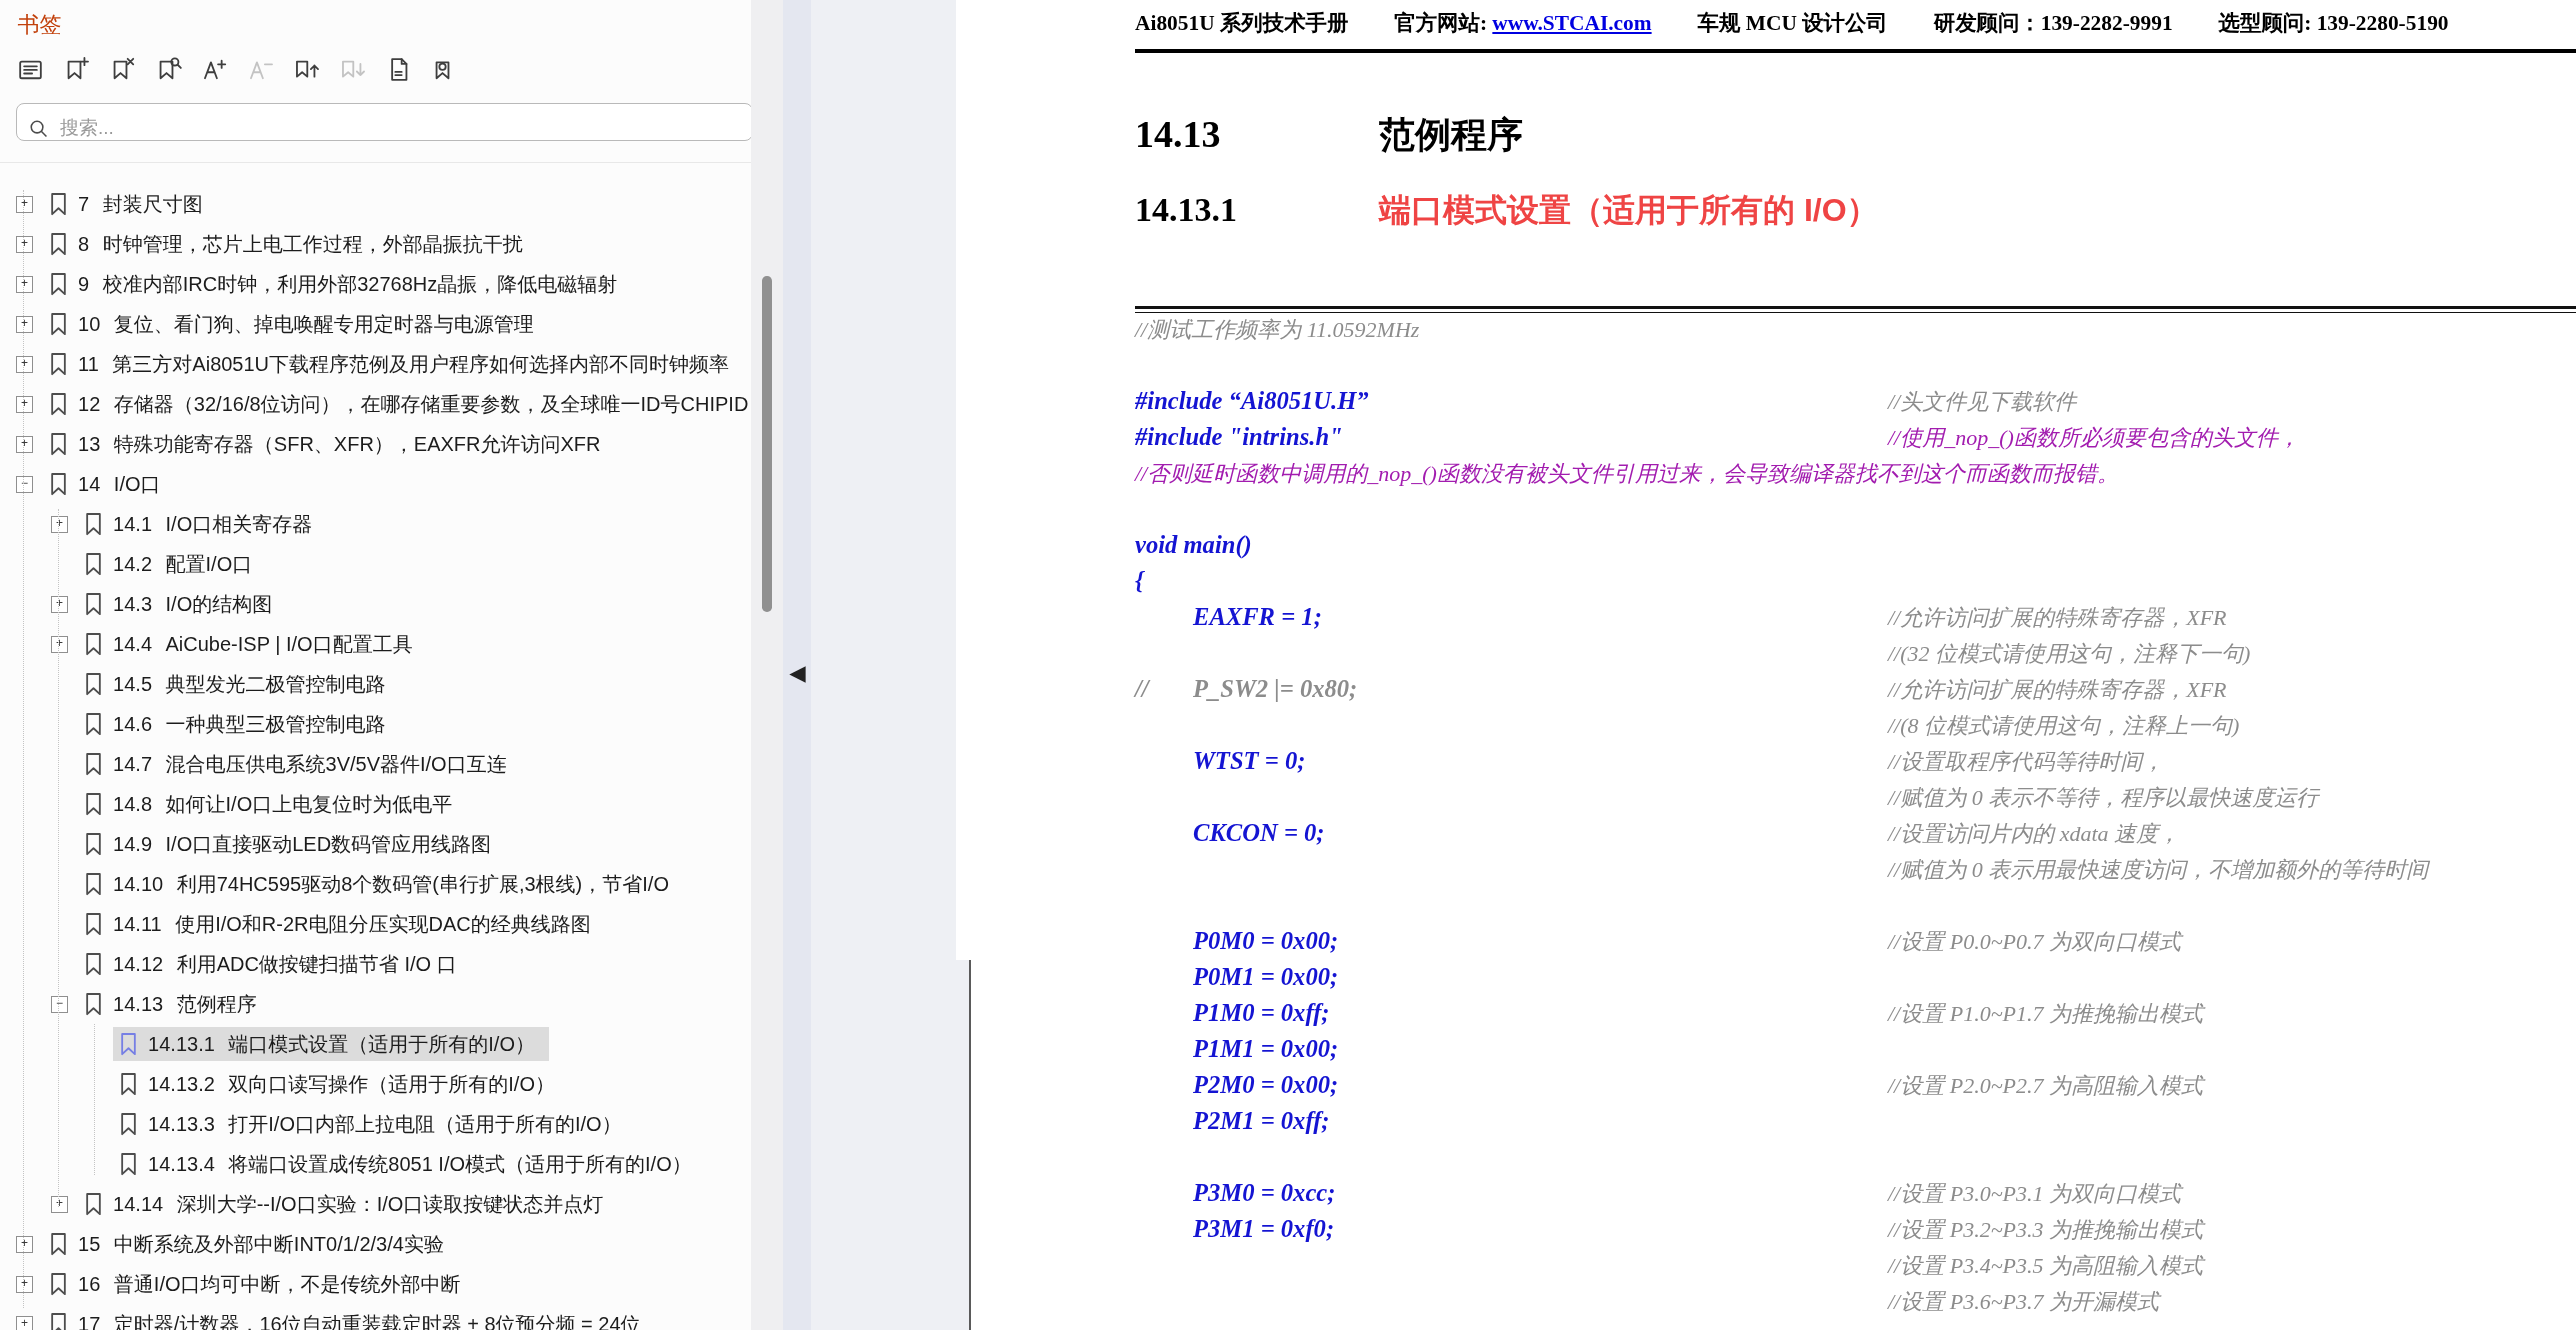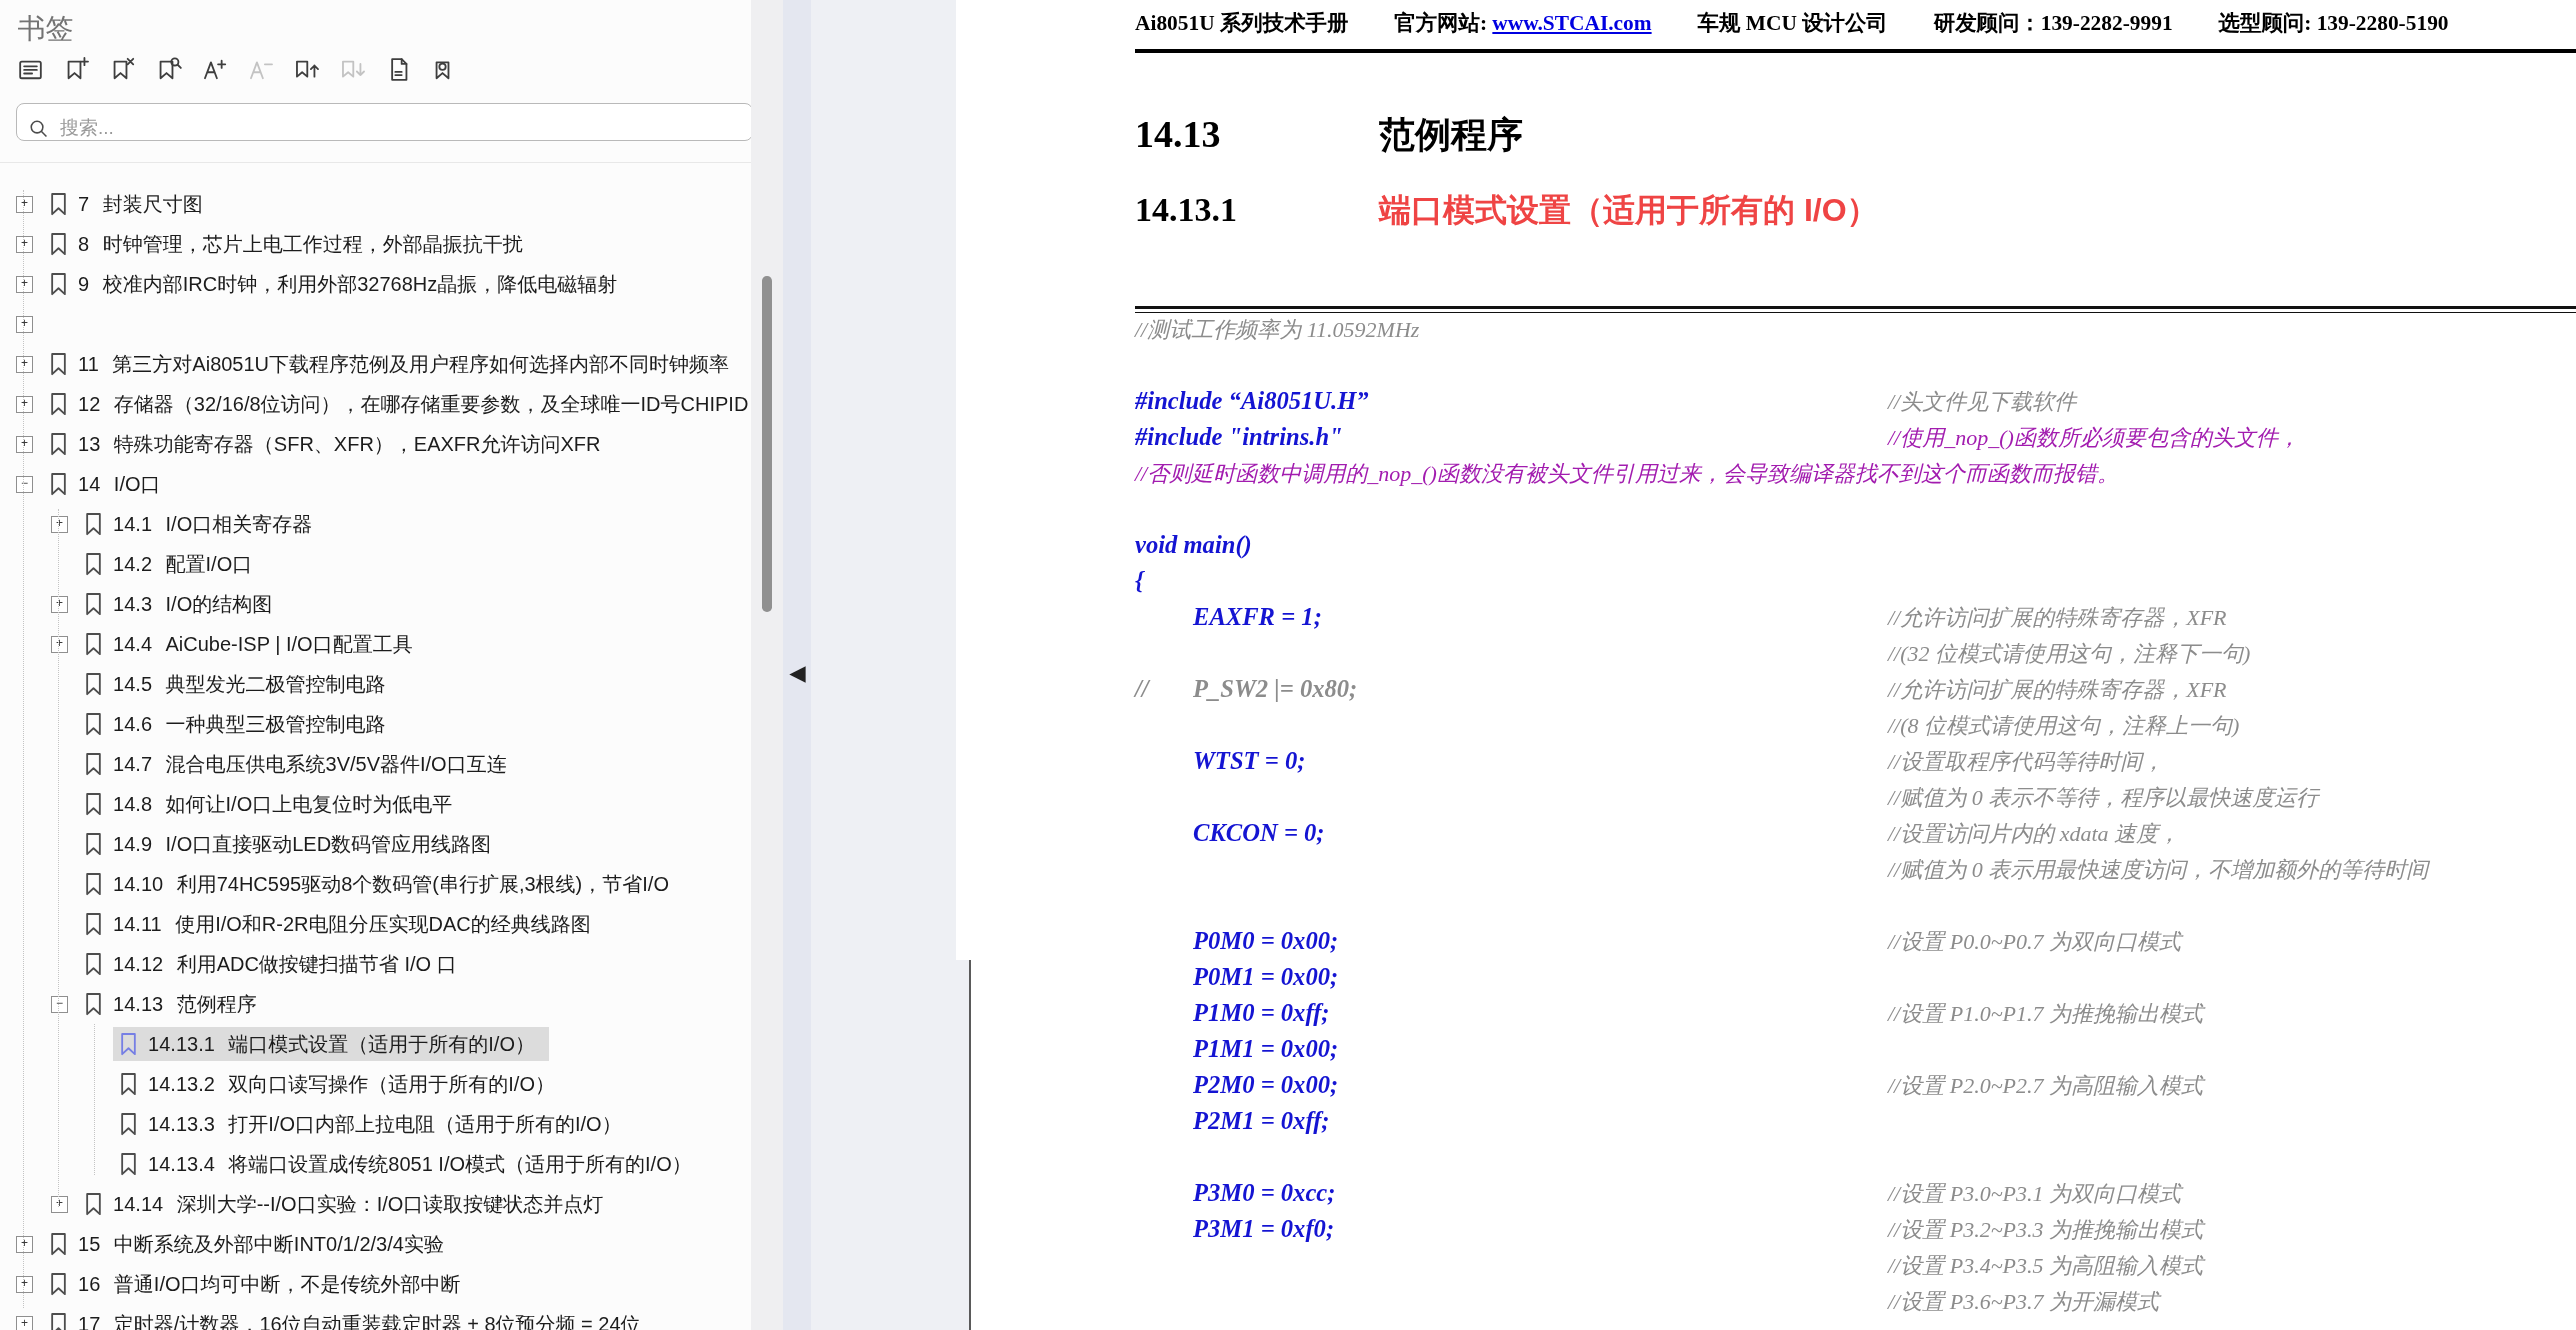--- a/index.html
+++ b/index.html
@@ -1,21 +1,21 @@
 <!DOCTYPE html>
 <html style="font-size:12.7px"><head>
 <meta charset="utf-8">
 <style>
   html,body{margin:0;padding:0;background:#fff;}
   .app{position:relative;width:2576px;height:1330px;overflow:hidden;
        font-family:"Liberation Sans",sans-serif;background:#fff;}
 
   
   .bm-panel{position:absolute;left:0;top:0;width:751px;height:1330px;background:#fcfcfc;}
-  .bm-title{position:absolute;left:17.4px;top:9.5px;font-size:28px;color:#737373;}
+  .bm-title{position:absolute;left:17.4px;top:9.5px;font-size:22px;color:#c2410c;}
   .bm-toolbar{position:absolute;left:16px;top:54px;display:flex;gap:18px;align-items:center;}
   .tbtn{width:28px;height:30px;display:flex;align-items:center;justify-content:center;}
   .tbtn svg{stroke:#3e3e3e;fill:none;stroke-width:2.3;stroke-linecap:round;stroke-linejoin:round;}
   .tbtn.disabled svg{stroke:#c3c3c3;}
   .bm-search{position:absolute;left:16px;top:103px;width:713px;height:36px;border:1.6px solid #b9b9b9;
              border-radius:8px;background:#fff;display:flex;align-items:flex-end;padding:0 11px;gap:8px;}
   .bm-search svg{stroke:#4c4c4c;fill:none;stroke-width:2.4;flex:none;}
   .bm-search input{border:none;outline:none;background:transparent;flex:1;
                    font-size:19px;color:#333;font-family:"Liberation Sans",sans-serif;}
   .bm-search input::placeholder{color:#999;}
@@ -189,20 +189,27 @@
             <svg class="bm-ic" width="19" height="24.6" viewBox="0 0 24 31">
               <path d="M4 2.5 h16 v25.5 l-8 -7.5 l-8 7.5 Z"></path>
             </svg>
             <span class="tnum">9</span>
             <span class="tlabel">校准内部IRC时钟，利用外部32768Hz晶振，降低电磁辐射</span>
           </span>
         </div>
 
         <div class="trow lvl0">
           <span class="texp">+</span>
+          <span class="twrap">
+            <svg class="bm-ic" width="19" height="24.6" viewBox="0 0 24 31">
+              <path d="M4 2.5 h16 v25.5 l-8 -7.5 l-8 7.5 Z"></path>
+            </svg>
+            <span class="tnum">10</span>
+            <span class="tlabel">复位、看门狗、掉电唤醒专用定时器与电源管理</span>
+          </span>
         </div>
 
         <div class="trow lvl0">
           <span class="texp">+</span>
           <span class="twrap">
             <svg class="bm-ic" width="19" height="24.6" viewBox="0 0 24 31">
               <path d="M4 2.5 h16 v25.5 l-8 -7.5 l-8 7.5 Z"></path>
             </svg>
             <span class="tnum">11</span>
             <span class="tlabel">第三方对Ai8051U下载程序范例及用户程序如何选择内部不同时钟频率</span>

